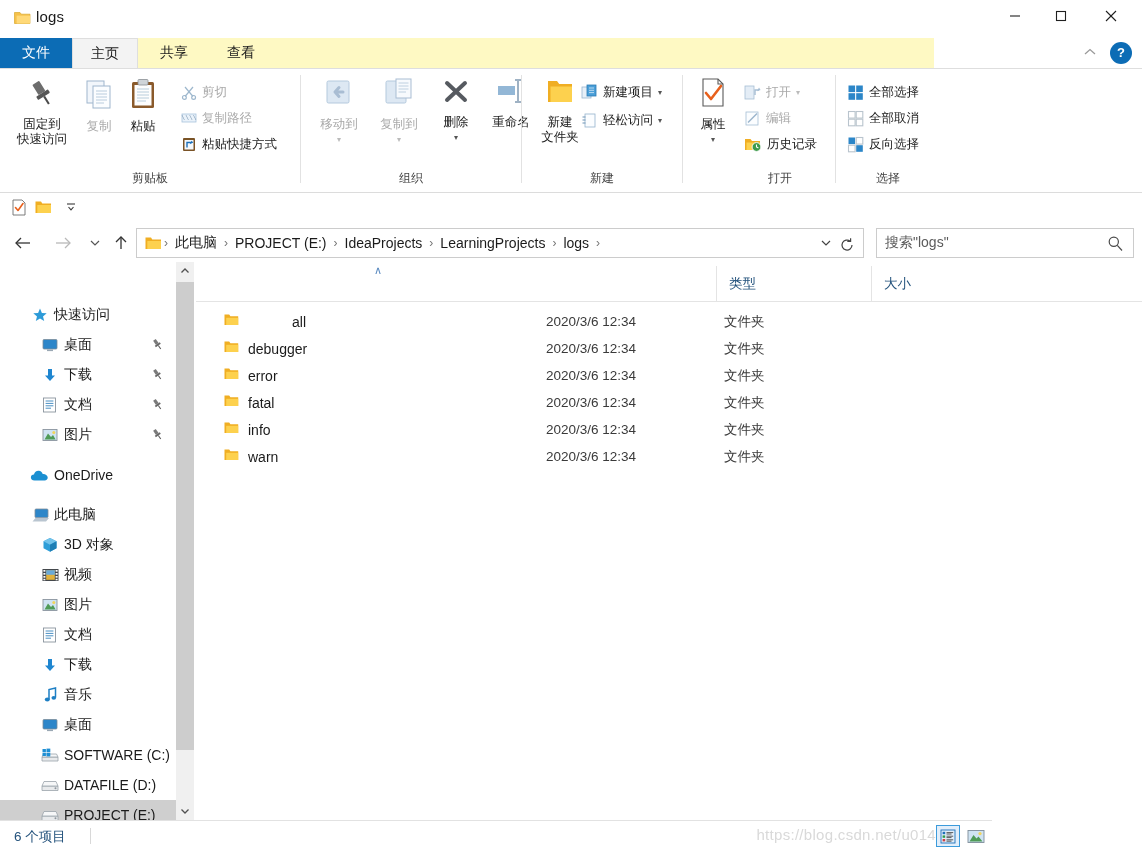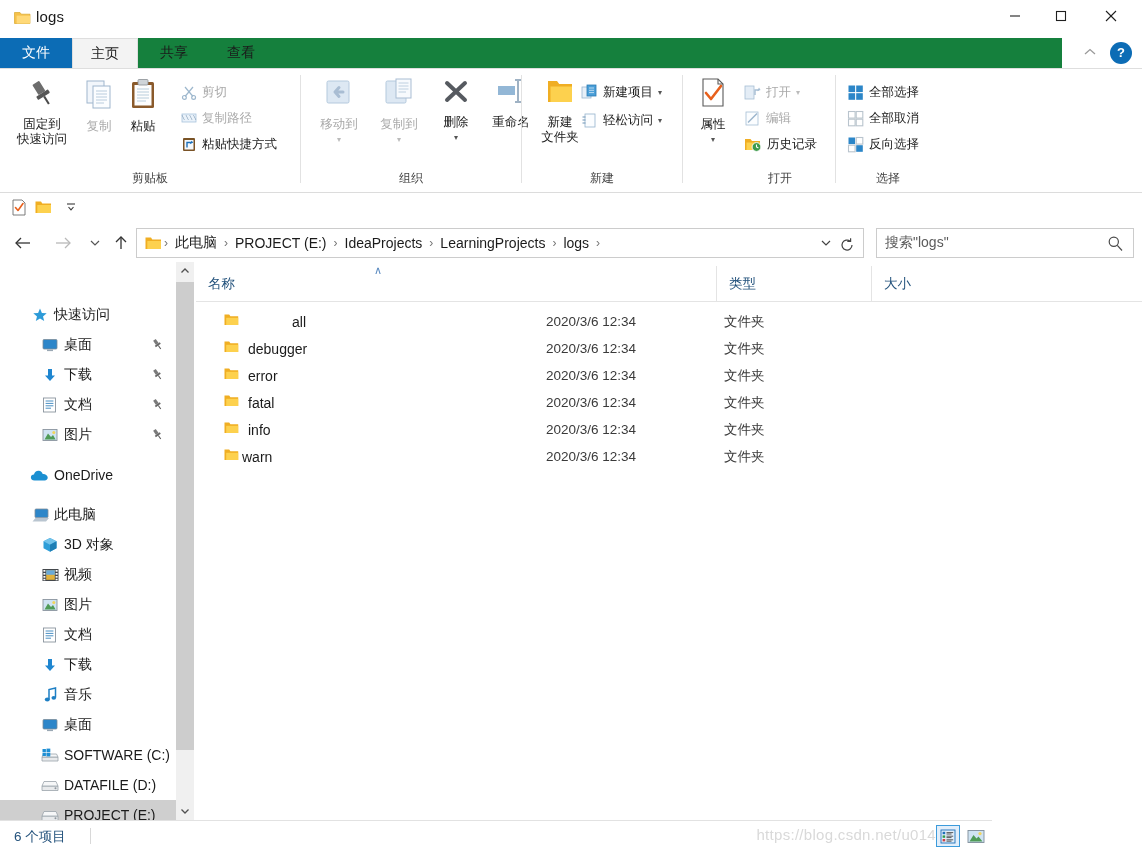--- a/index.html
+++ b/index.html
@@ -27,22 +27,22 @@
     position: absolute; top: 0; width: 46px; height: 32px;
     display: flex; align-items: center; justify-content: center;
     cursor: default;
   }
   .wctl-min { right: 104px; }
   .wctl-max { right: 58px; }
   .wctl-close { right: 8px; }
 
   
   .tabstrip {
-    position: absolute; left: 0; top: 38px; width: 1062px; height: 30px;
-    background: #15803d;
+    position: absolute; left: 0; top: 38px; width: 934px; height: 30px;
+    background: #fef9c3;
     padding-left: 42px;
   }
   .tab {
     position: absolute; top: 0; height: 30px;
     display: flex; align-items: center; justify-content: center;
     font-size: 14px; color: #1b1b1b; cursor: default;
   }
   .tab.file { left: 0; width: 72px; background: #0c6cb5; color: #fff; }
   .tab.home { left: 72px; width: 66px; background: #f3f3f3; border-left: 1px solid #dedede; border-right: 1px solid #dedede; border-top: 1px solid #dedede; }
   .tab.share { left: 140px; width: 68px; justify-content: center; }
@@ -557,23 +557,20 @@
       <span class="search-ico">
         <svg width="17" height="17" viewBox="0 0 17 17">
           <circle cx="6.8" cy="6.8" r="4.6" fill="none" stroke="#4a4a4a" stroke-width="1.2"></circle>
           <line x1="10.3" y1="10.3" x2="15" y2="15.5" stroke="#4a4a4a" stroke-width="1.2"></line>
         </svg>
       </span>
     </div>
   </div>
 
   <div class="colhdr">
-    <div class="col first" style="left:0;   width:340px;">
-        <span>名称</span>
-      </div>
     <div class="col" style="left:520px; width:155px;">
         <span>类型</span>
       </div>
     <div class="col" style="left:675px; width:100px;">
         <span>大小</span>
       </div>
   </div>
   <div class="sort-arrow">∧</div>
 
   <div class="filelist">
@@ -625,21 +622,21 @@
       <span class="fname" style="left:52px;">info</span>
       <span class="fdate">2020/3/6 12:34</span>
       <span class="ftype">文件夹</span>
       <span class="fsize"></span>
     </div>
     <div class="frow" style="top:141px;">
       <span class="ficon"><svg width="15" height="14" viewBox="0 0 15 14">
             <path d="M0.5 1.5 L5.2 1.5 L6.4 3.2 L14.2 3.2 L14.2 12 L0.5 12 Z" fill="#f0ae23"></path>
             <path d="M2.2 4.8 L14.2 4.8 L14.2 12 L2.2 12 Z" fill="#fdd14e"></path>
           </svg></span>
-      <span class="fname" style="left:46px;">warn</span>
+      <span class="fname" style="left:52px;">warn</span>
       <span class="fdate">2020/3/6 12:34</span>
       <span class="ftype">文件夹</span>
       <span class="fsize"></span>
     </div>
   </div>
 
   <div class="sidebar">
 
     <div class="sbitem" style="top:38px;">
       <span class="sb-ico" style="left:32px; top:7px;">

